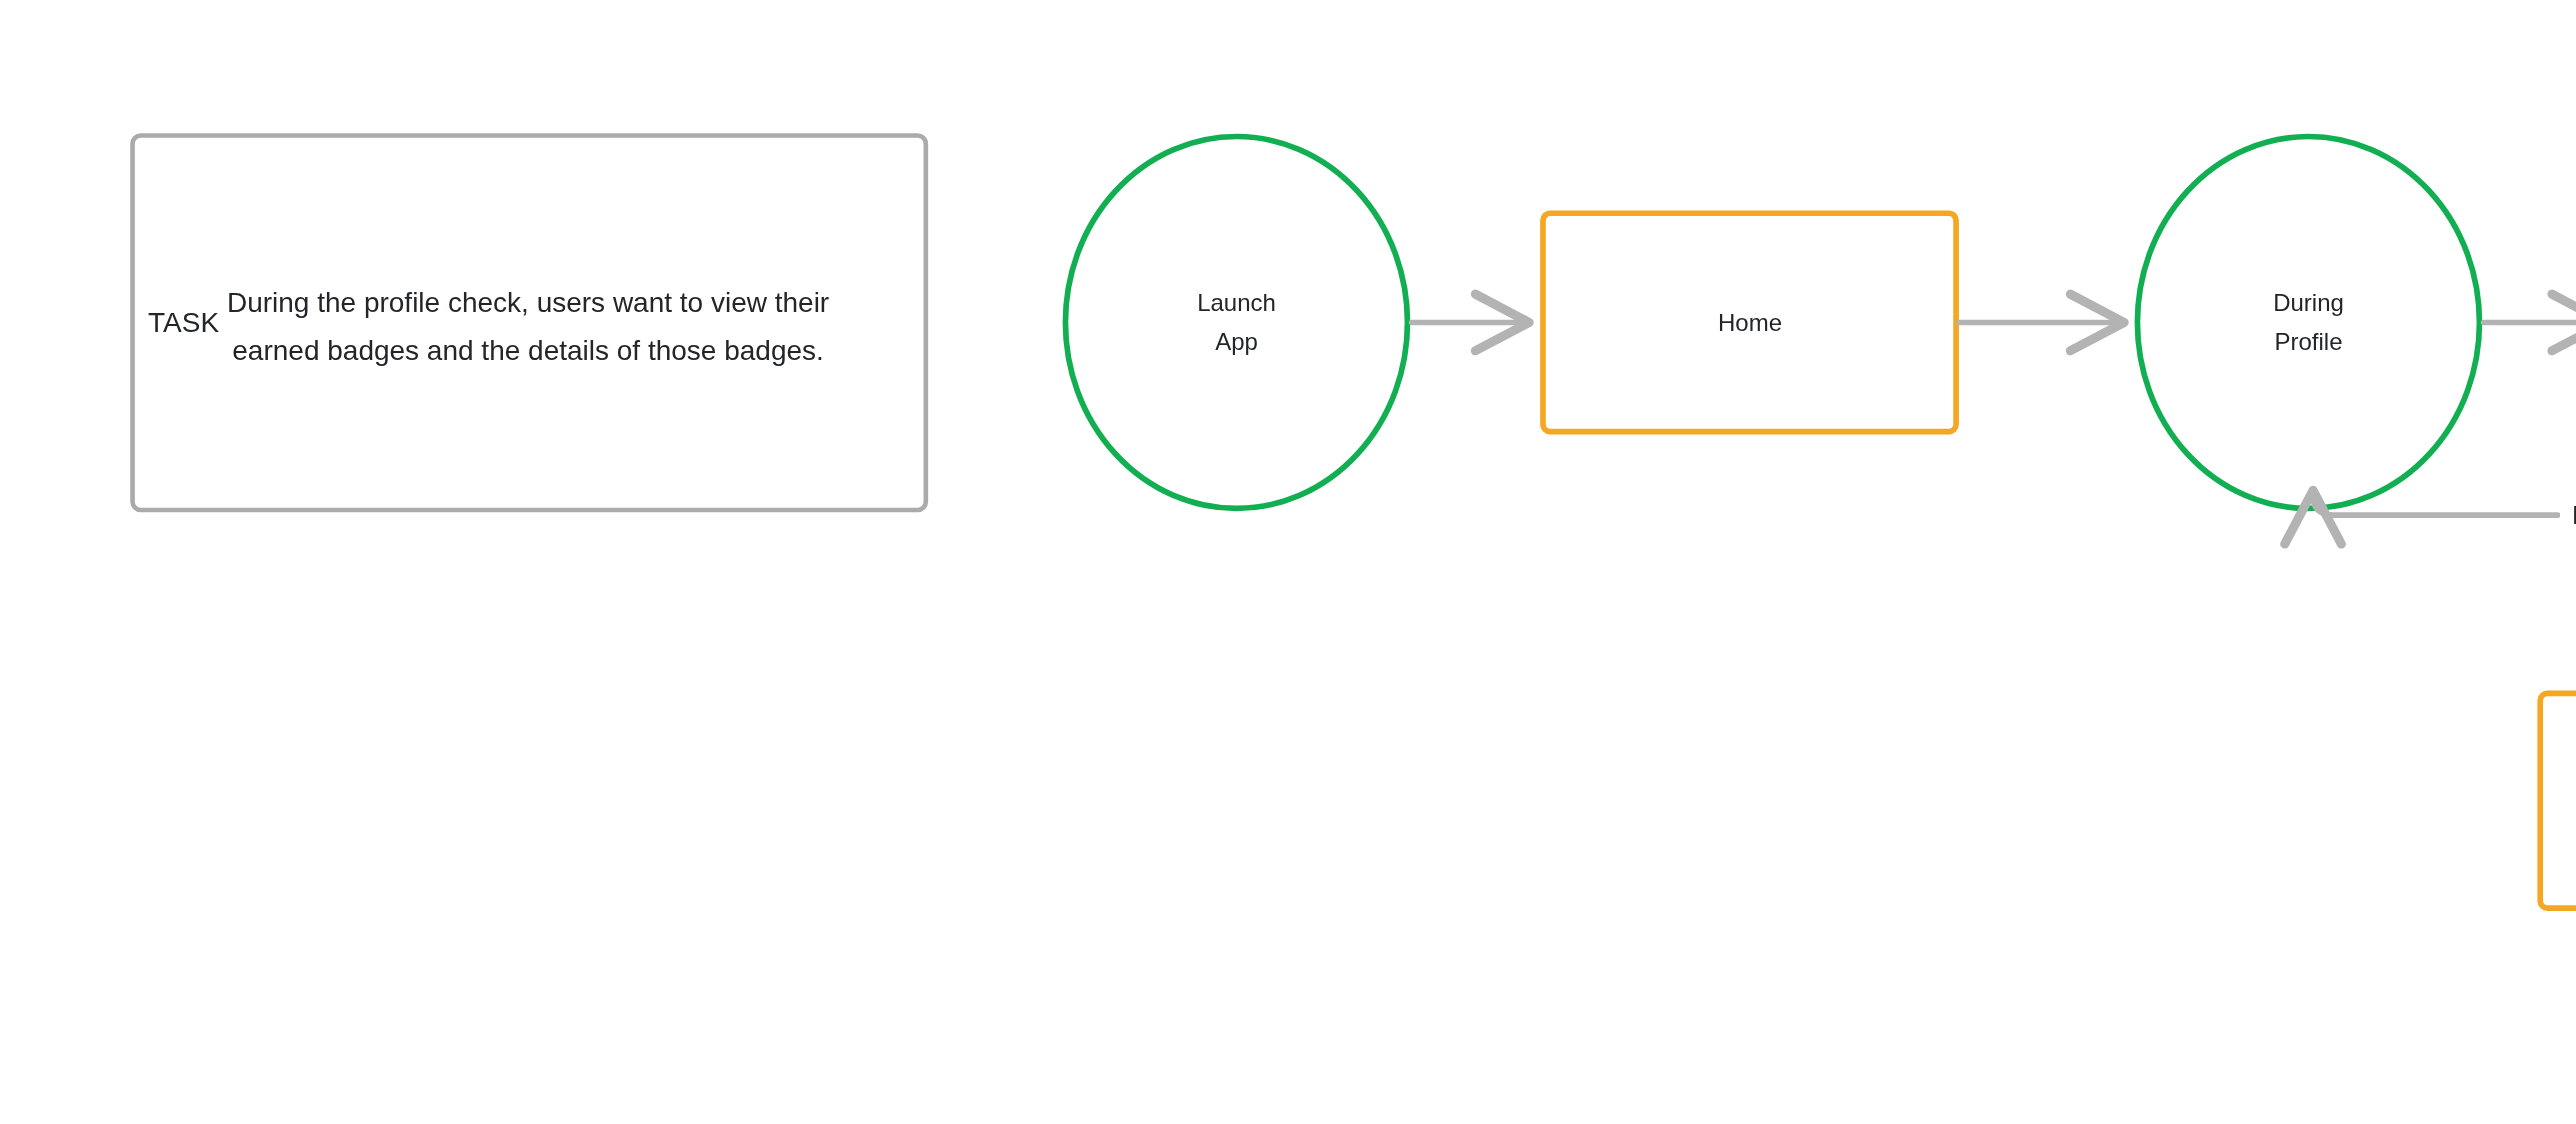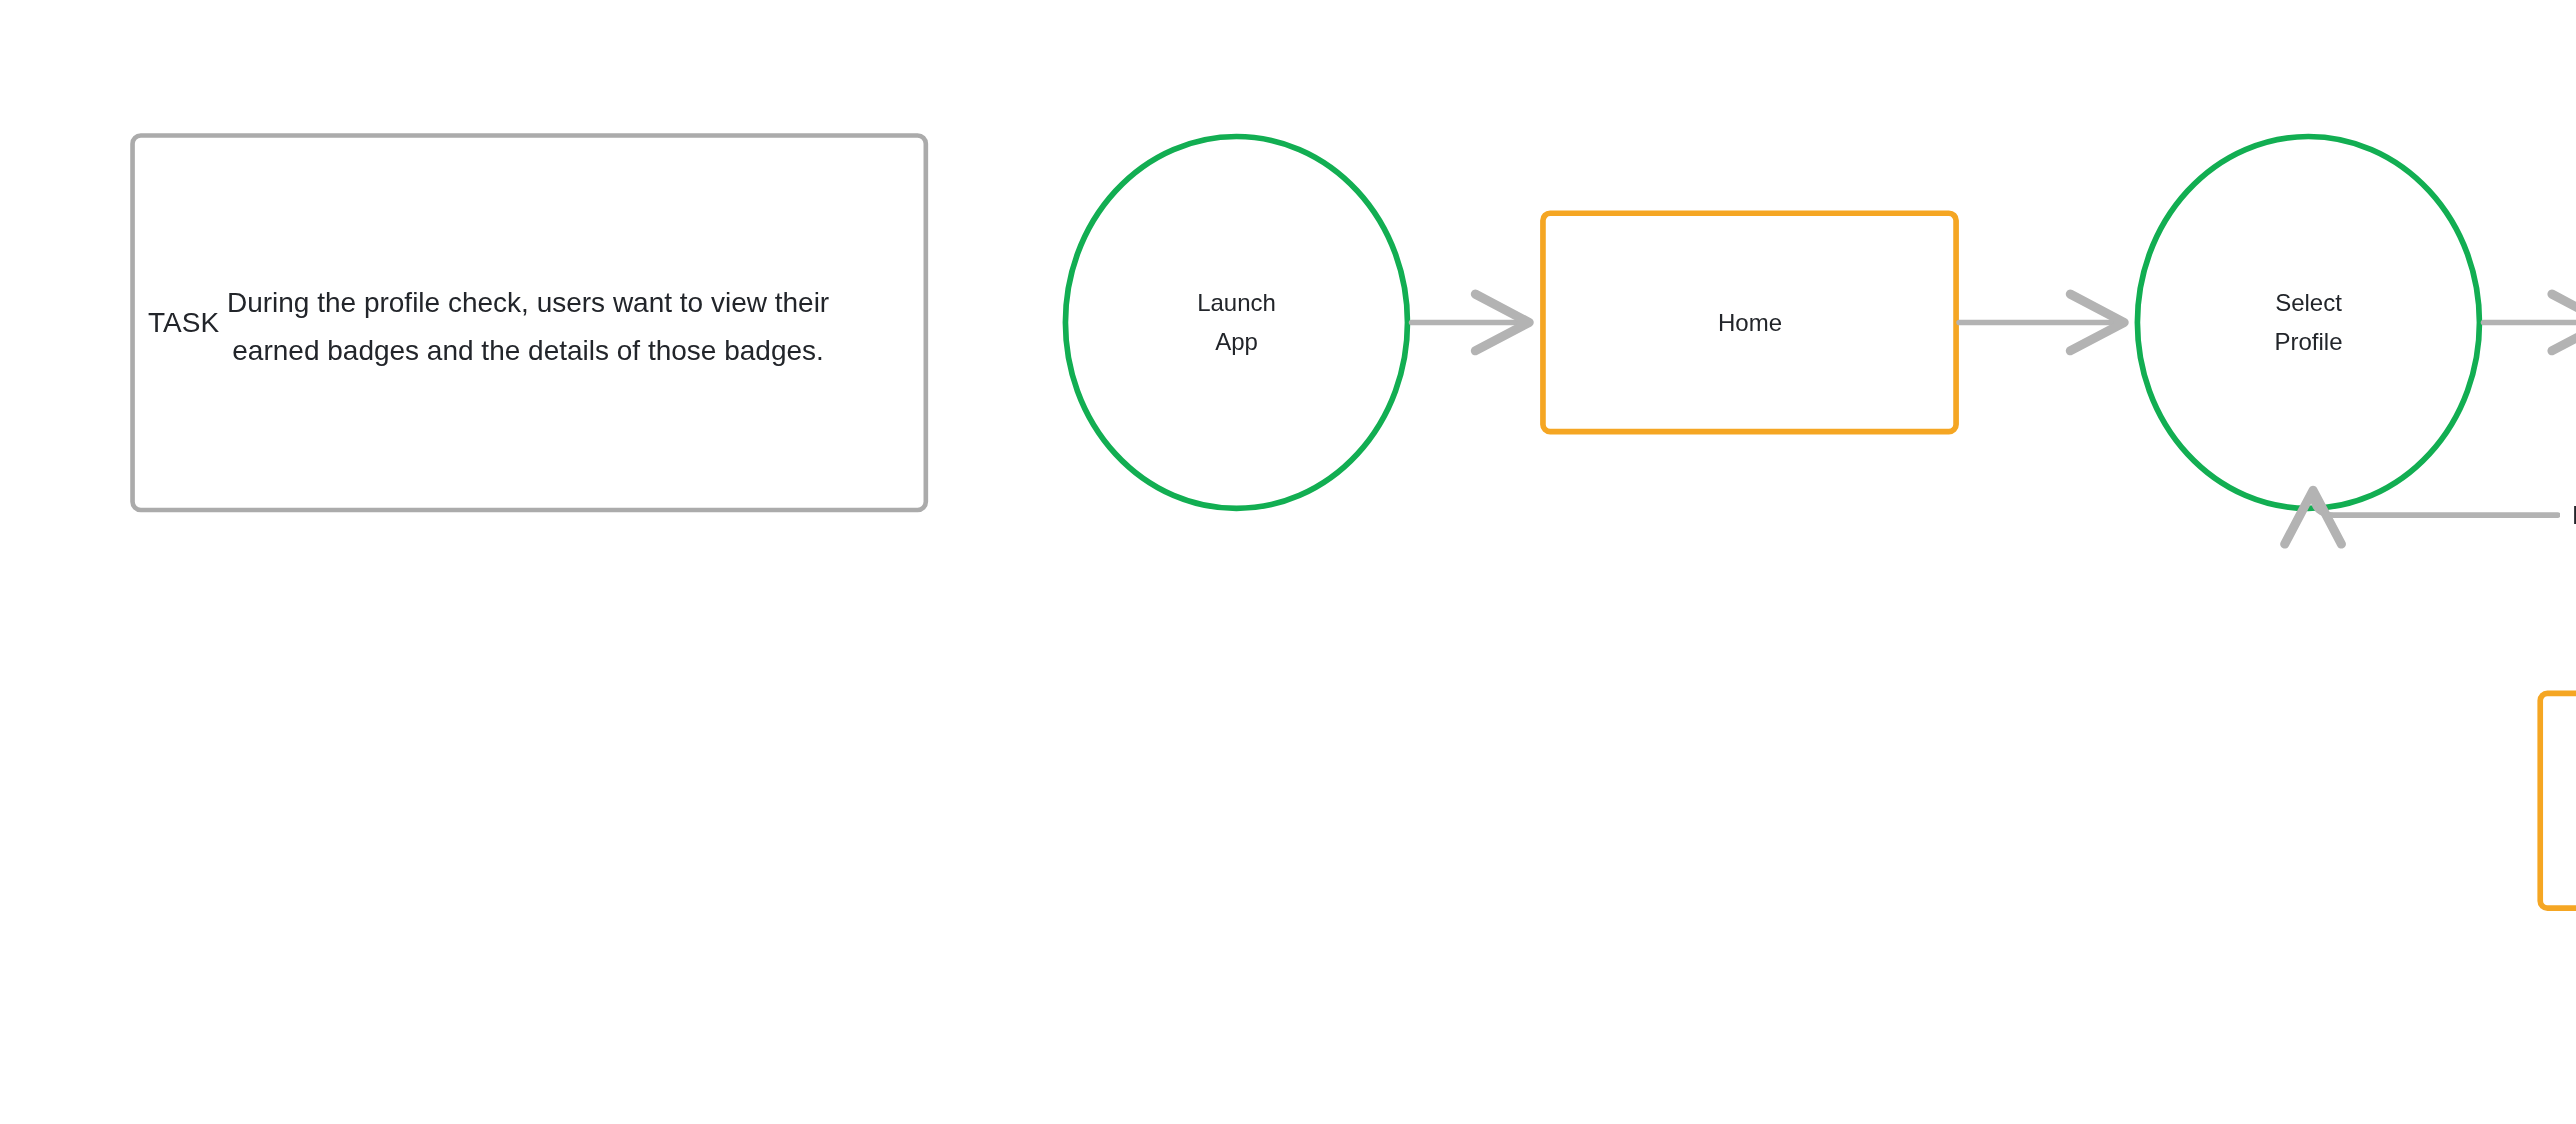--- a/index.html
+++ b/index.html
@@ -147,21 +147,21 @@
     <div class="task-box-label" style="left:148px; top:151px; width:762px; height:344px;">
       <div class="f54">TASK</div>
       <div class="f54" style="width:618px; margin-top:7px;">During the profile check, users want to view their earned badges and the details of those badges.</div>
     </div>
 
     <div class="node-label f46" style="left:1092px; top:256px; width:289px; height:134px;">Launch
 App</div>
 
     <div class="node-label f46" style="left:1554px; top:292px; width:392px; height:62px;">Home</div>
 
-    <div class="node-label f46" style="left:2164px; top:256px; width:289px; height:134px;">Select
+    <div class="node-label f46" style="left:2164px; top:256px; width:289px; height:134px;">During
 Profile</div>
 
     <div class="node-label f46" style="left:2551px; top:727px; width:393px; height:160px;">Badges Detail
 Screen with progress
 bar</div>
 
     <div class="edge-label f50" style="left:2560px; top:502px; width:57px;">No</div>
 
   </div>
 </div>

